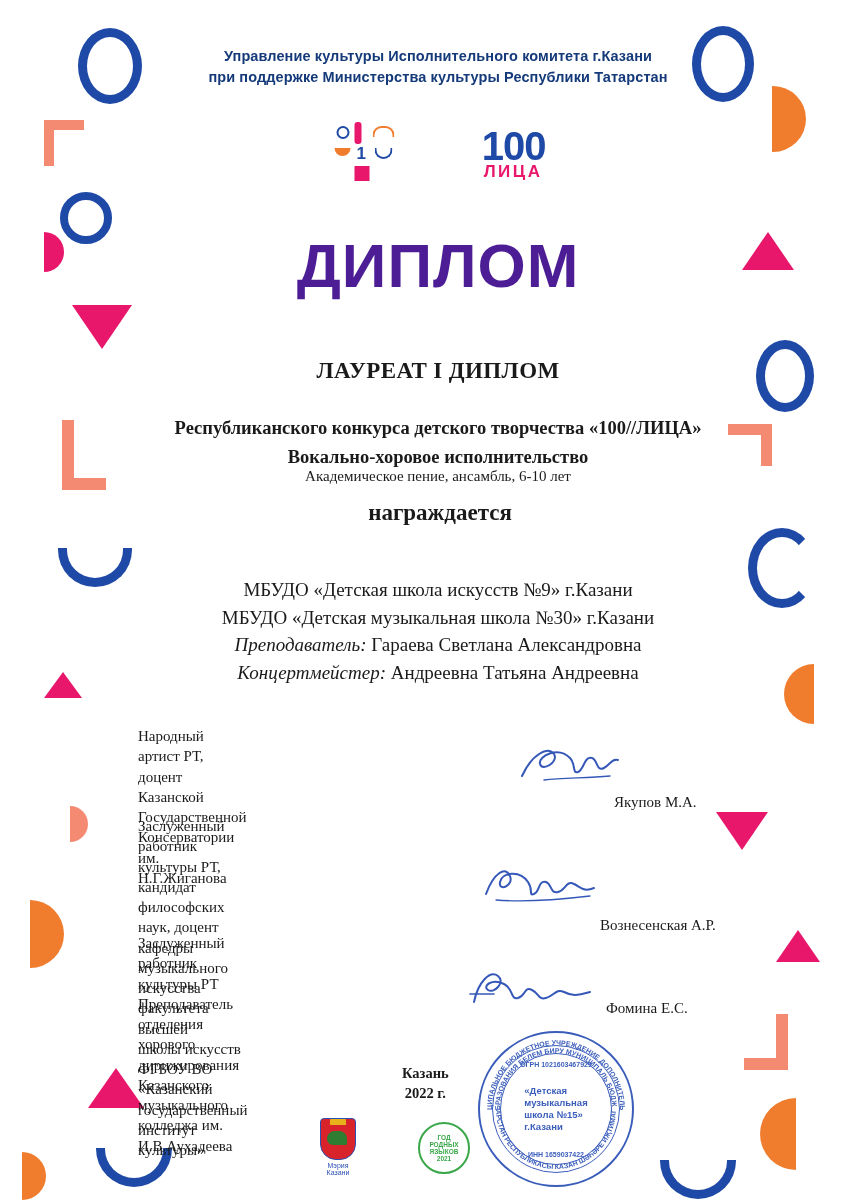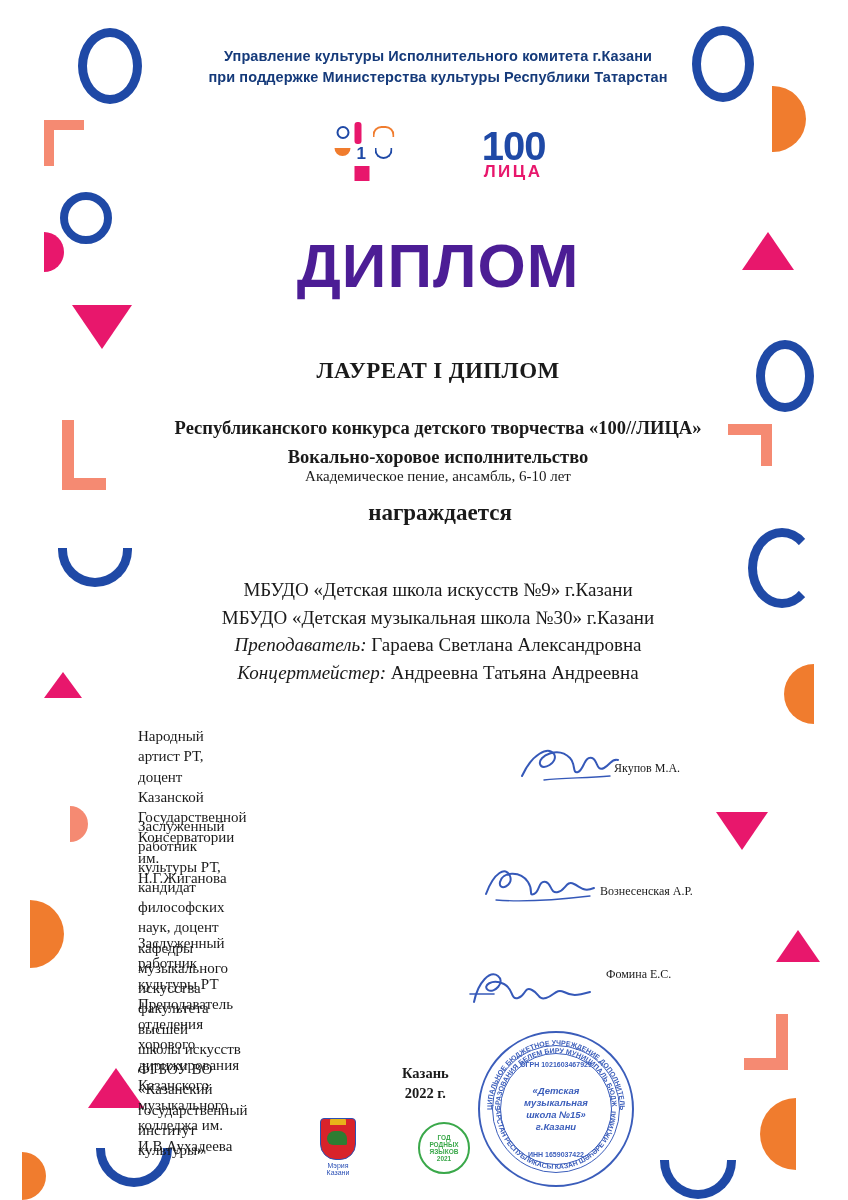--- a/index.html
+++ b/index.html
@@ -143,22 +143,23 @@
   .sig-block { position: absolute; }
   .sig-text {
     position: absolute;
     left: 110px;
     font-size: 15px;
     line-height: 1.35;
     max-width: 330px;
   }
   .sig-name {
     position: absolute;
-    font-size: 12px;
+    font-size: 15px;
     white-space: nowrap;
+    margin-top: 33px;
   }
   .sig-mark {
     position: absolute;
     color: #2b50b5;
     font-family: "Liberation Serif", serif;
     font-style: italic;
     font-size: 30px;
     opacity: .95;
   }
 
@@ -189,26 +190,25 @@
   }
   #stamp .inner2 {
     position: absolute; inset: 20px;
     border-radius: 50%;
     border: 1px solid #2b50b5;
   }
   #stamp .center {
     position: absolute; inset: 30px;
     display: flex; flex-direction: column;
     align-items: center; justify-content: center;
-    text-align: center;
+    text-align: left;
     font-family: "Liberation Sans", sans-serif;
     font-size: 9.5px;
     font-weight: bold;
     line-height: 1.25;
-    font-style: italic;
   }
   #stamp svg { position: absolute; inset: 0; width: 100%; height: 100%; }
   #stamp text { font-family: "Liberation Sans", sans-serif; font-size: 7px; fill: #2b50b5; font-weight: bold; }
 
   
   .emblem { position: absolute; }
   #emb-kazan { left: 316px; top: 1118px; width: 44px; text-align: center; }
   #emb-kazan .crest {
     width: 34px; height: 40px; margin: 0 auto;
     background: #d8232a;

